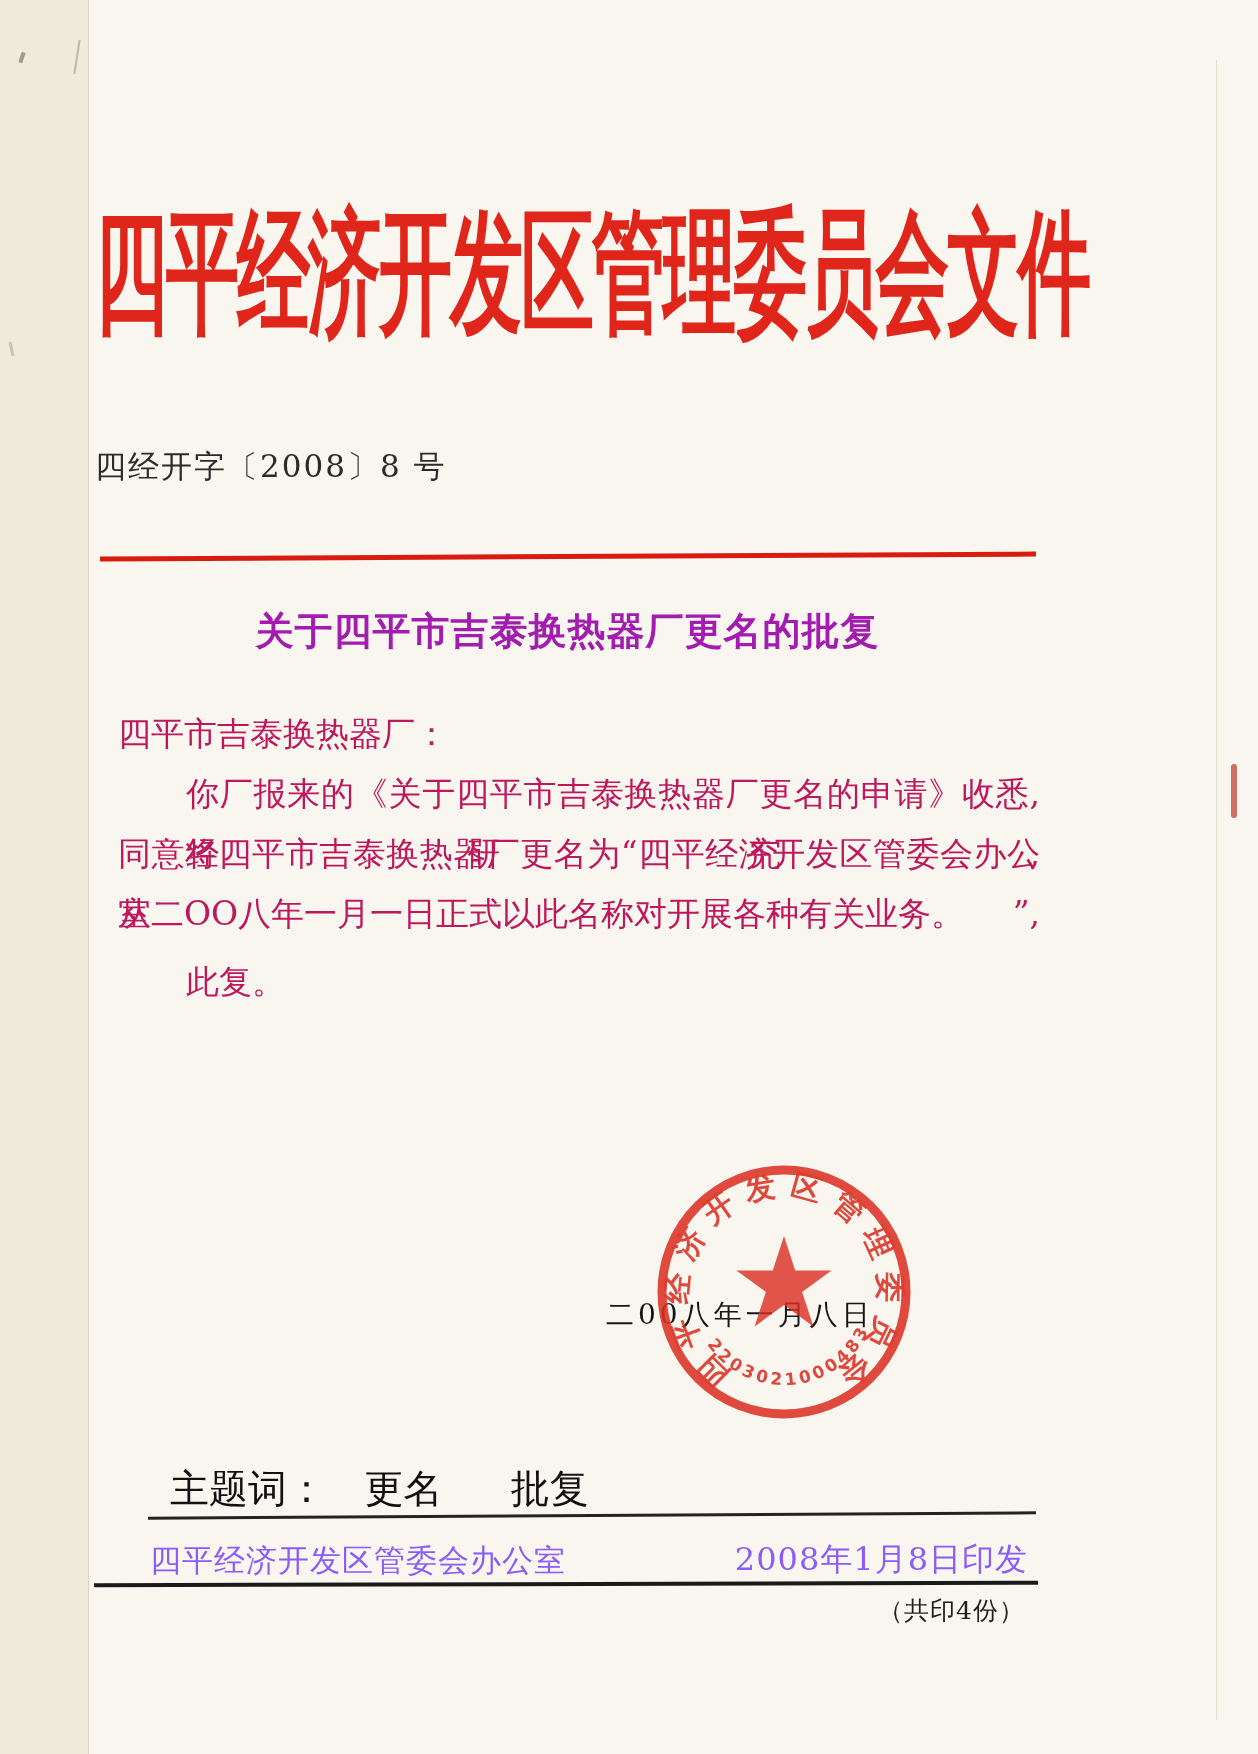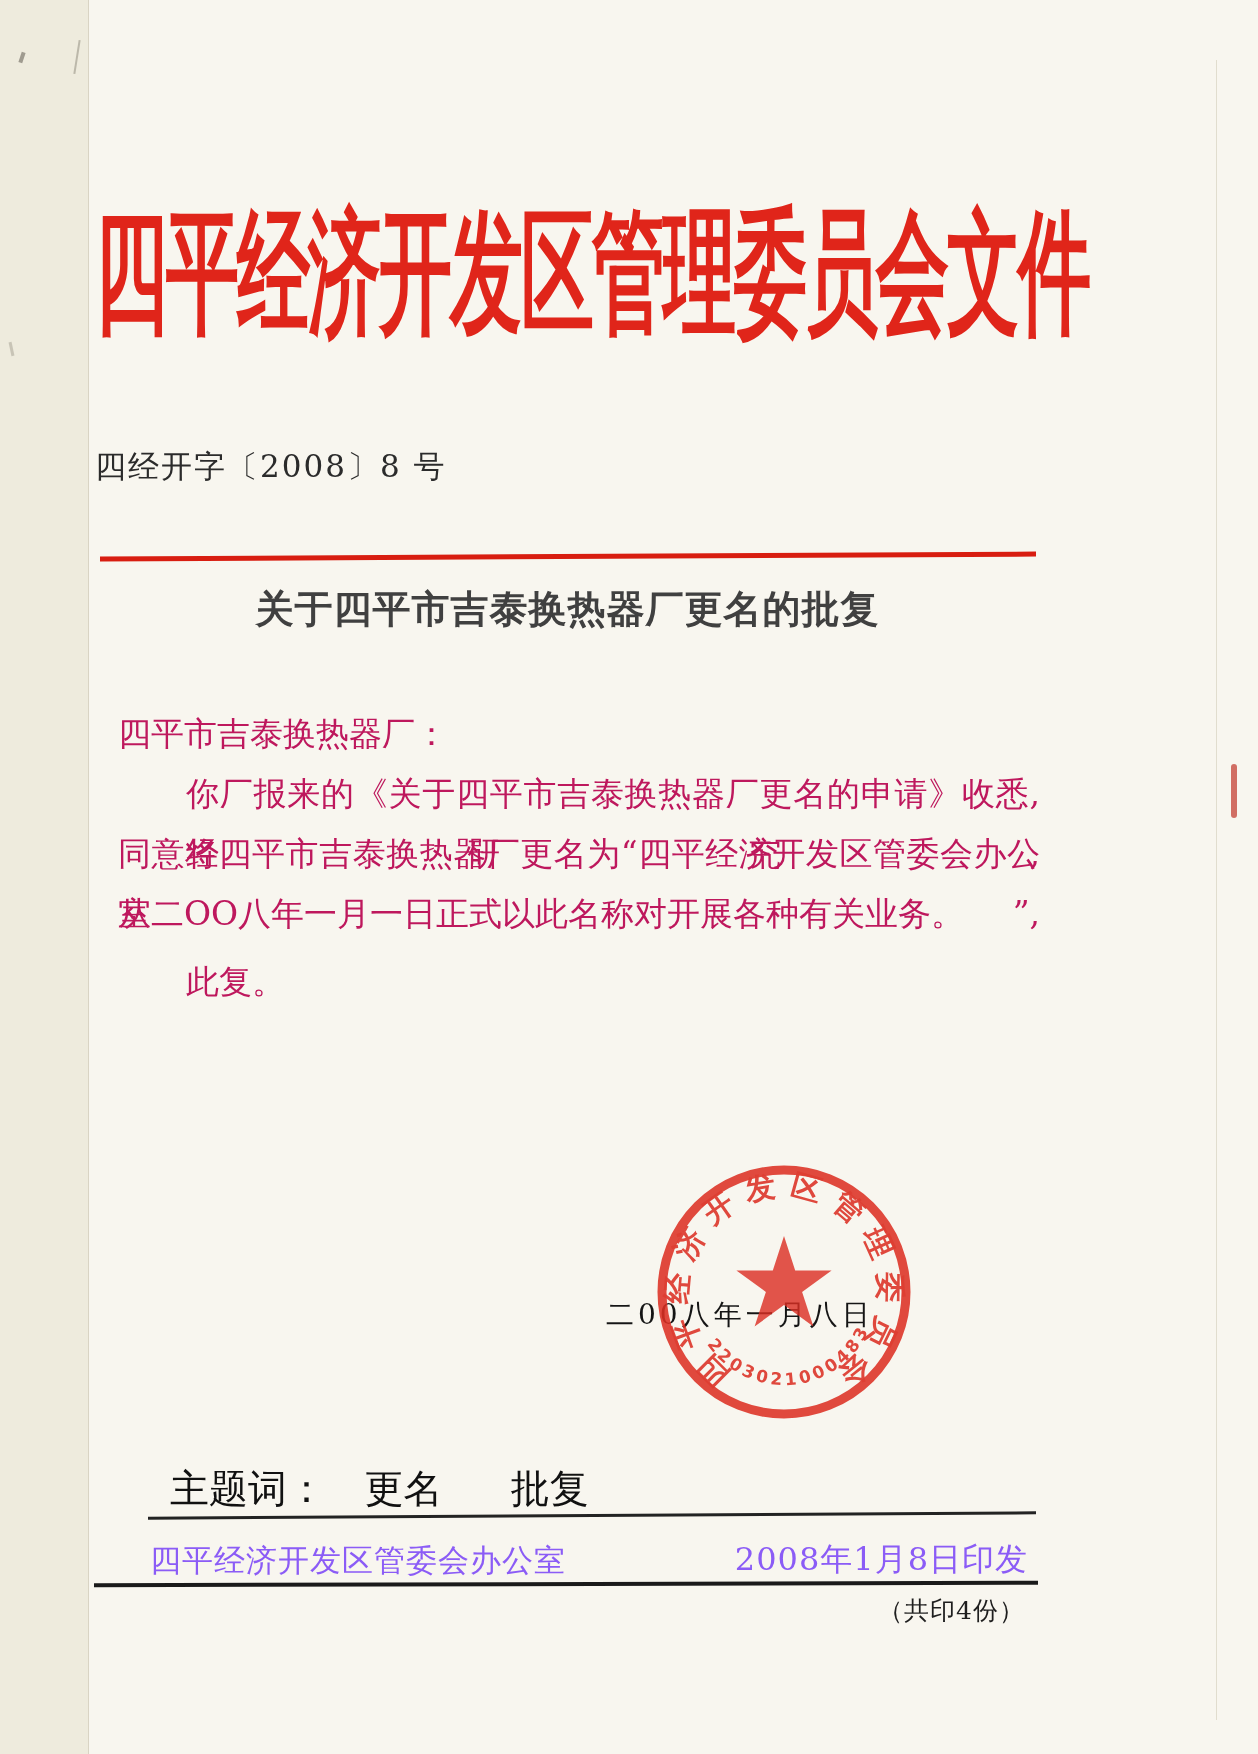--- a/index.html
+++ b/index.html
@@ -37,22 +37,22 @@
   }
   .doc-number{
     position:absolute;top:446px;left:95px;width:945px;
     text-align:left;font-size:31px;color:#2b2b2b;letter-spacing:2px;
   }
   .red-rule{
     position:absolute;top:554px;left:100px;width:936px;height:5px;
     background:#d81d10;transform:rotate(-0.3deg);
   }
   .subject-title{
-    position:absolute;top:584px;left:95px;width:945px;
-    text-align:center;font-size:38px;font-weight:bold;color:#404040;
+    position:absolute;top:606px;left:95px;width:945px;
+    text-align:center;font-size:38px;font-weight:bold;color:#a21caf;
     font-family:"DejaVu Sans","Liberation Sans",sans-serif;
     letter-spacing:1px;
   }
   .body-block{
     position:absolute;top:704px;left:118px;width:922px;
     font-size:33px;color:#be185d;
   }
   .body-line{line-height:60px;height:60px;white-space:nowrap;}
   .body-line.justify{white-space:normal;text-align:justify;text-align-last:justify;}
   .indent{padding-left:68px;}

